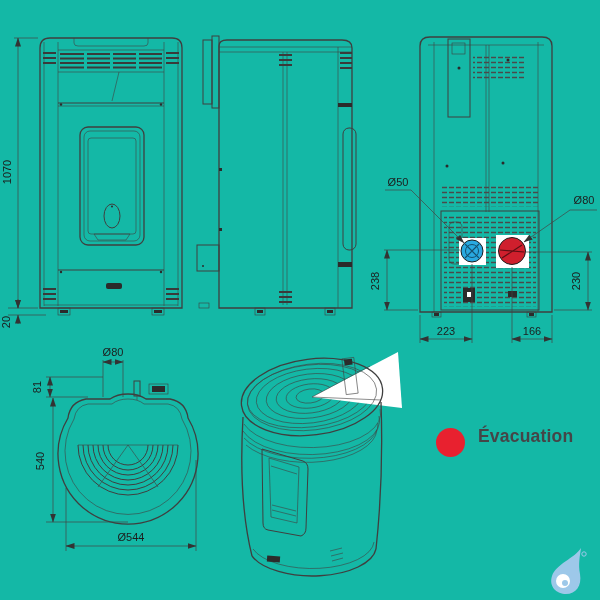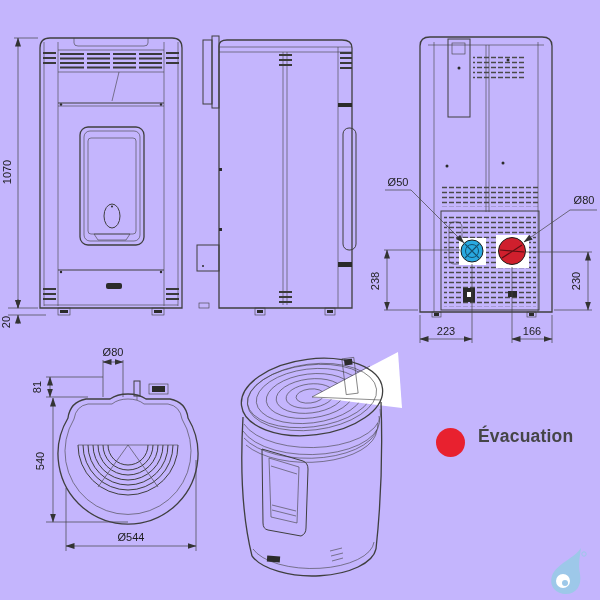--- a/index.html
+++ b/index.html
@@ -1,16 +1,16 @@
 <!DOCTYPE html>
 <html><head>
 <meta charset="utf-8">
 <style>
   html,body{margin:0;padding:0;background:#fff;}
-  #stage{position:relative;width:600px;height:600px;background:#c4b5fd;overflow:hidden;
+  #stage{position:relative;width:600px;height:600px;background:#14b8a6;overflow:hidden;
          font-family:"Liberation Sans",sans-serif;}
   #artwork{position:absolute;left:0;top:0;}
   
   .ln{stroke:#3f3f3f;fill:none;stroke-width:1;}
   .thick{stroke-width:1.3;}
   .thin{stroke-width:.6;}
   .slat{stroke:#3a3a3a;stroke-width:2.2;fill:none;}
   .slat2{stroke:#3a3a3a;stroke-width:1.8;fill:none;}
   .dim{stroke:#444;stroke-width:.7;fill:none;}
   .dimtxt{font-family:"Liberation Sans",sans-serif;font-size:11px;fill:#1d1d1d;}

